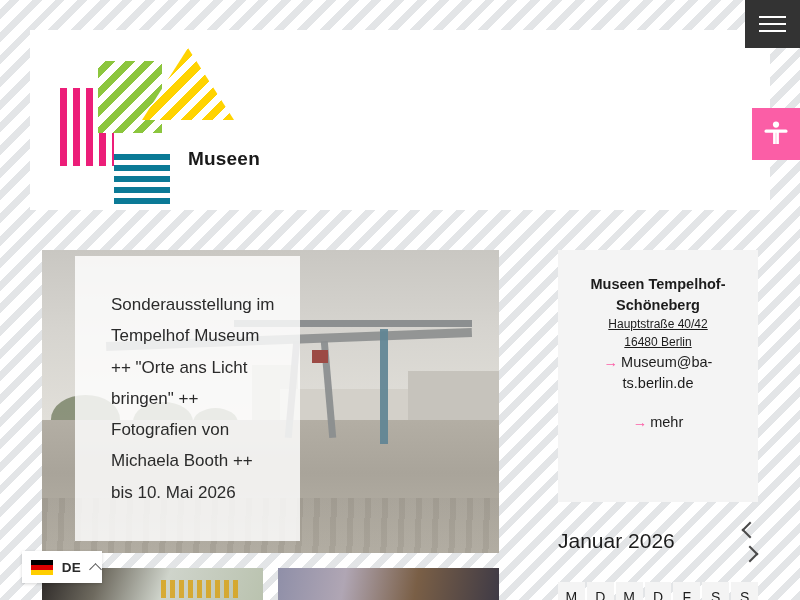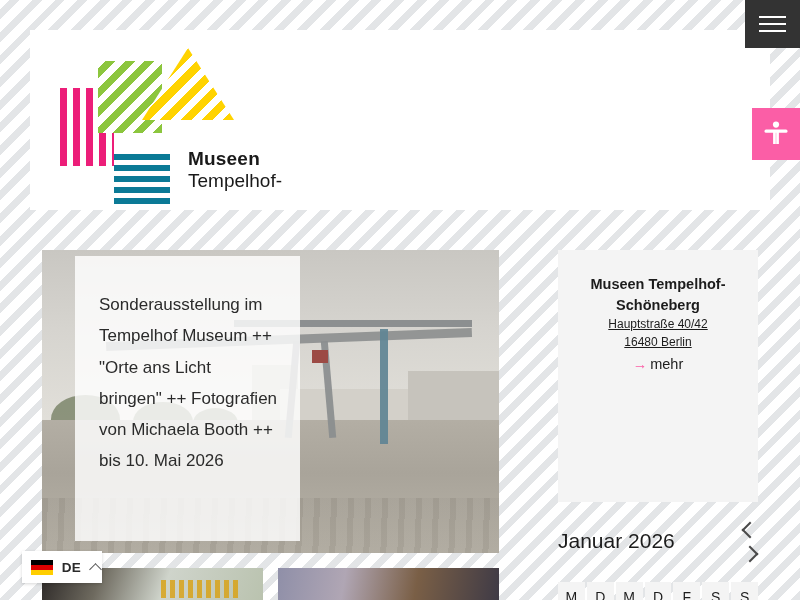--- a/index.html
+++ b/index.html
@@ -134,21 +134,21 @@
   .bush { position: absolute; border-radius: 50% 50% 40% 40%; background: #6f7a5c; opacity:.75; }
   .bs1 { left: 2%; top: 48%; width: 15%; height: 16%; }
   .bs2 { left: 20%; top: 50%; width: 13%; height: 13%; }
   .bs3 { left: 88%; top: 47%; width: 12%; height: 15%; }
   .bs4 { left: 33%; top: 52%; width: 10%; height: 10%; }
 
   .hero-caption {
     position: absolute; left: 33px; top: 6px;
     width: 225px; height: 285px;
     background: rgba(255,255,255,.82);
-    padding: 33px 22px 0 24px;
+    padding: 33px 22px 0 36px;
   }
   .hero-caption p {
     font-size: 17px; line-height: 1.84;
     color: #2b2b2b; font-weight: 400;
   }
 
   
   .teasers { position: absolute; left: 42px; top: 348px; width: 457px; height: 40px; display: flex; gap: 15px; }
   .teaser { width: 221px; height: 40px; overflow: hidden; cursor: pointer; }
   .t1 { background: linear-gradient(110deg,#2b2726 0%, #6e6a5f 26%, #cfd4cb 55%, #b9c2ae 100%); position: relative; }
@@ -165,21 +165,21 @@
     height: 252px;
     text-align: center;
   }
   .info-title { font-size: 14.5px; font-weight: bold; color: #1c1c1c; line-height: 1.45; }
   .info-line { font-size: 12px; color: #1c1c1c; line-height: 1.48; text-decoration: underline; }
   .arrow-link {
     font-size: 14.5px; color: #1c1c1c; line-height: 1.48;
     text-decoration: none; display: block; cursor: pointer;
   }
   .arrow-link .arw { color: #fb5ea6; font-weight: bold; margin-right: 3px; }
-  .mehr { margin-top: 2px; }
+  .mehr { margin-top: 18px; }
 
   
   .calendar { margin-top: 18px; position: relative; }
   .cal-head { display: flex; align-items: center; justify-content: space-between; }
   .cal-title { font-size: 21px; color: #1c1c1c; font-weight: 400; }
   .cal-nav { display: flex; flex-direction: column; gap: 6px; align-items: center; }
   .chev { width: 18px; height: 18px; cursor: pointer; position: relative; }
   .chev::before {
     content:""; position:absolute; left:4px; top:4px;
     width: 10px; height: 10px;
@@ -237,21 +237,20 @@
       <div class="logo-bottom">
         <div class="bars">
           <i></i>
             <i></i>
             <i></i>
             <i></i>
             <i></i>
         </div>
         <div class="logo-words">
           <div class="l1">Museen</div>
-          <div class="l2">Tempelhof-</div>
         </div>
       </div>
     </div>
   </div>
 
   <div class="hamburger">
     <span></span>
     <span></span>
     <span></span>
   </div>
@@ -295,20 +294,23 @@
       <div class="teaser t1"></div>
       <div class="teaser t2"></div>
     </div>
 
     <div class="sidebar">
 
       <div class="info-card">
         <div class="info-title">Museen Tempelhof-Schöneberg</div>
         <div class="info-line">Hauptstraße 40/42</div>
         <div class="info-line">16480 Berlin</div>
+        <a class="arrow-link">
+          <span class="arw">→</span><span>Museum@ba-ts.berlin.de</span>
+        </a>
         <a class="arrow-link mehr">
           <span class="arw">→</span><span>mehr</span>
         </a>
       </div>
 
       <div class="calendar">
         <div class="cal-head">
           <div class="cal-title">Januar 2026</div>
           <div class="cal-nav">
             <div class="chev chev-prev"></div>

